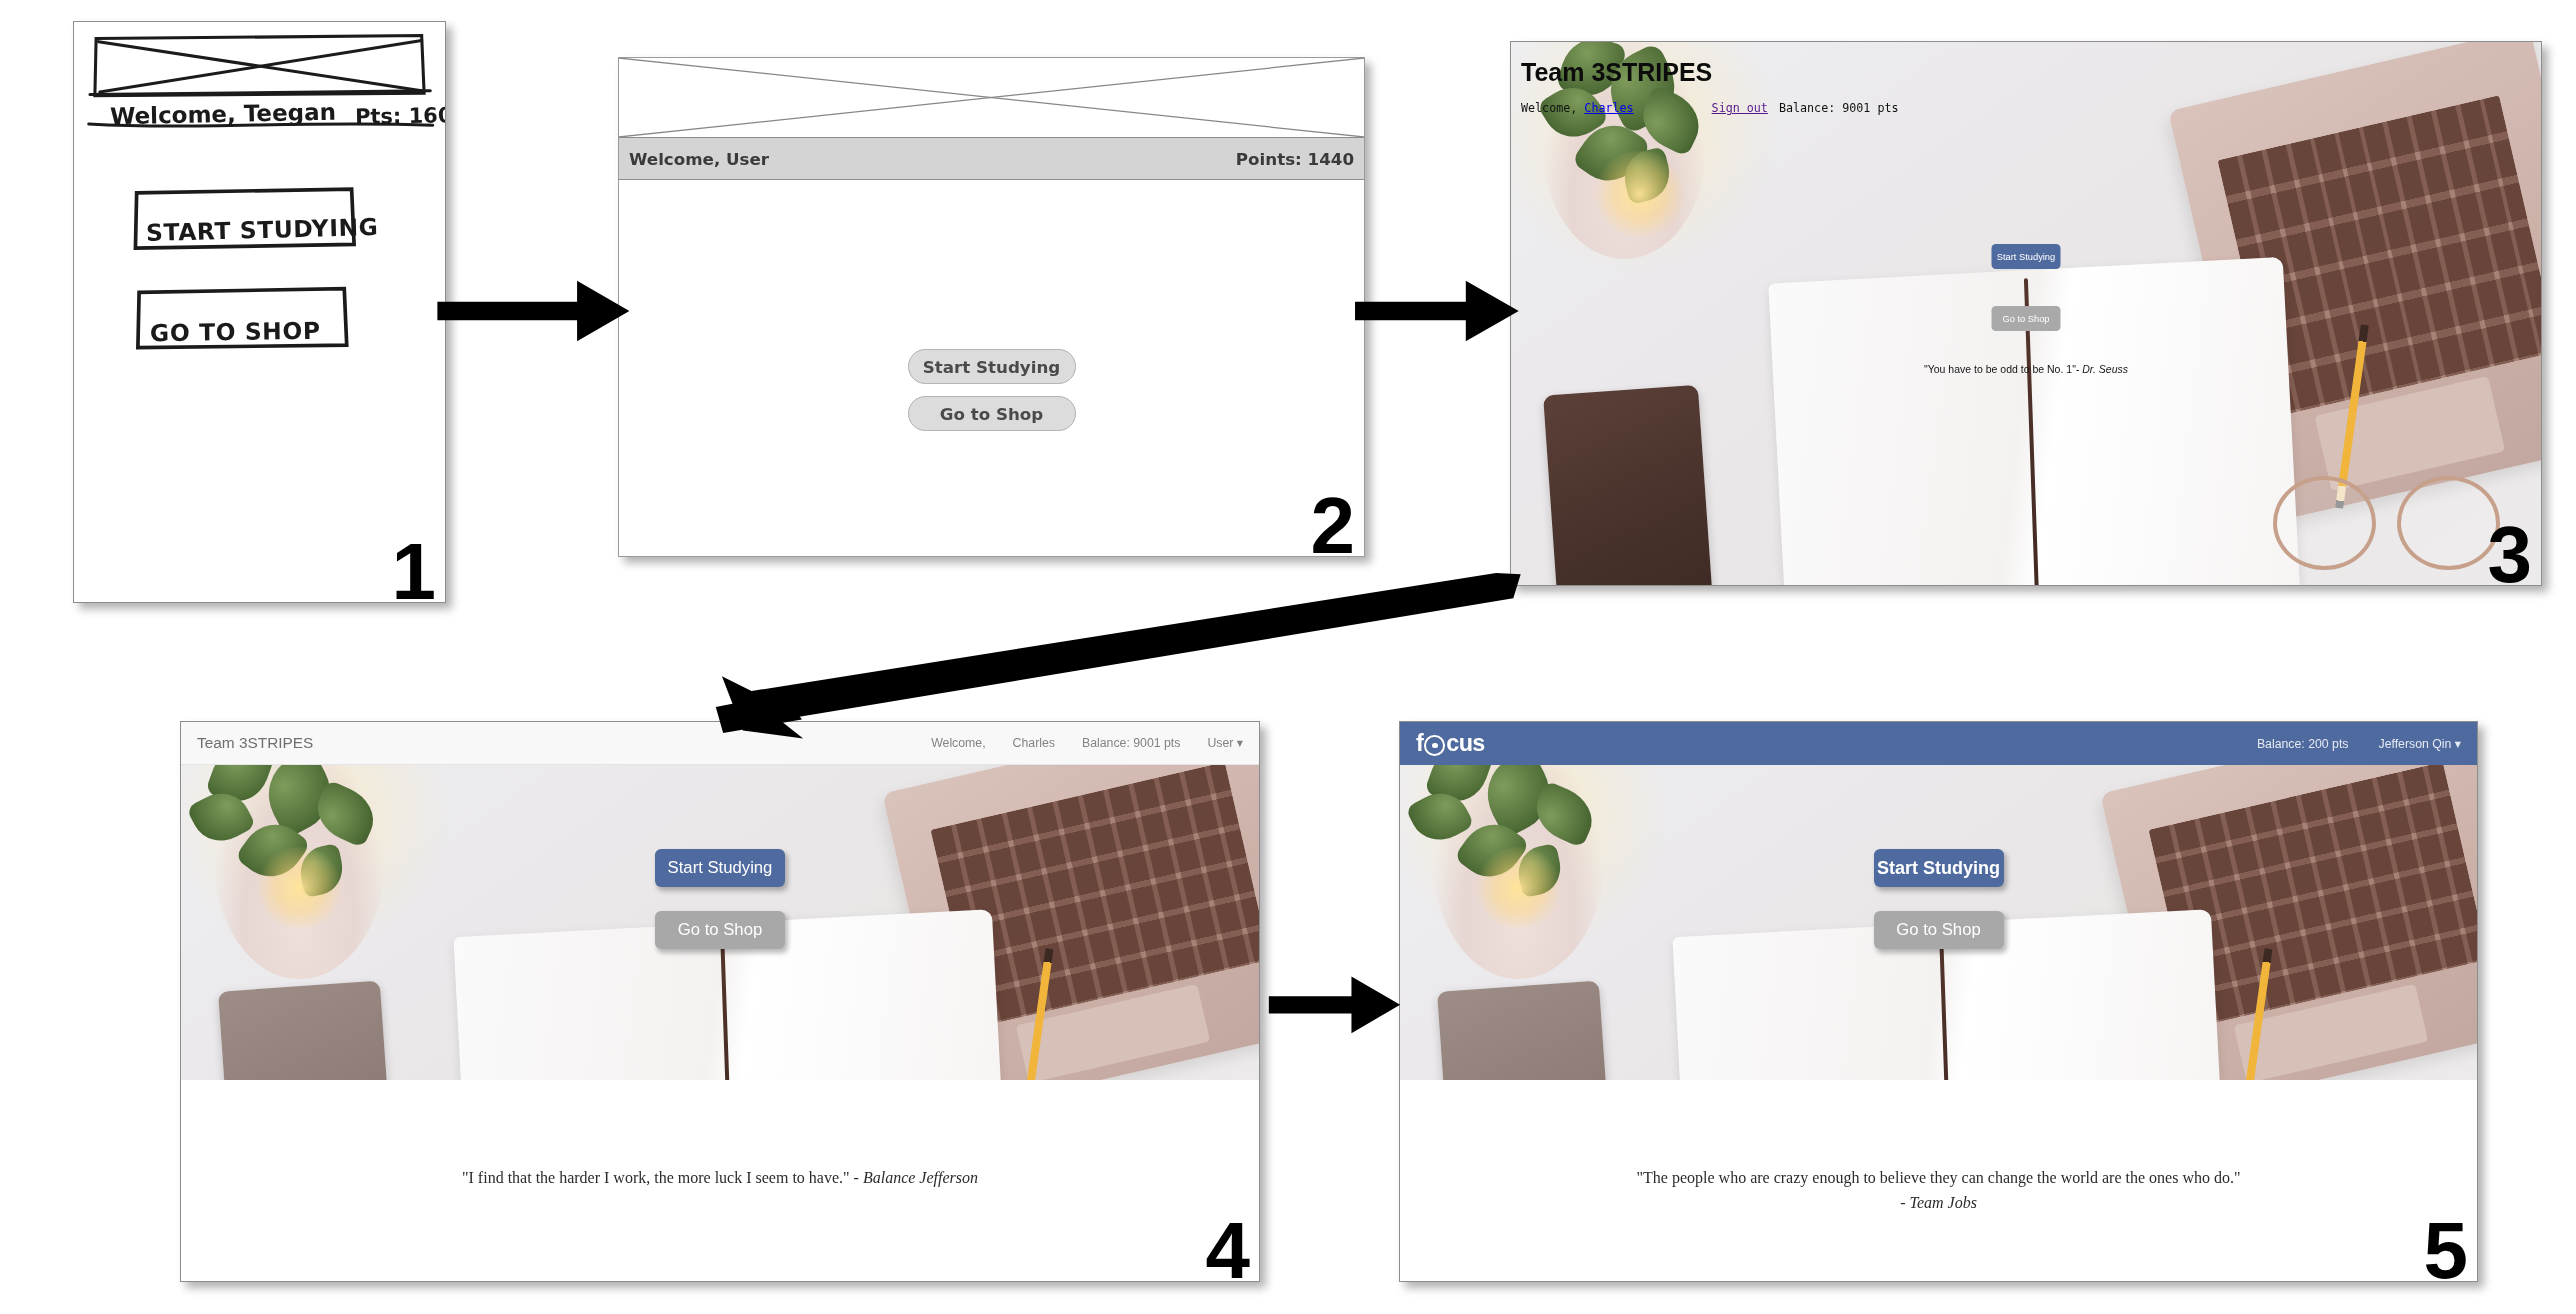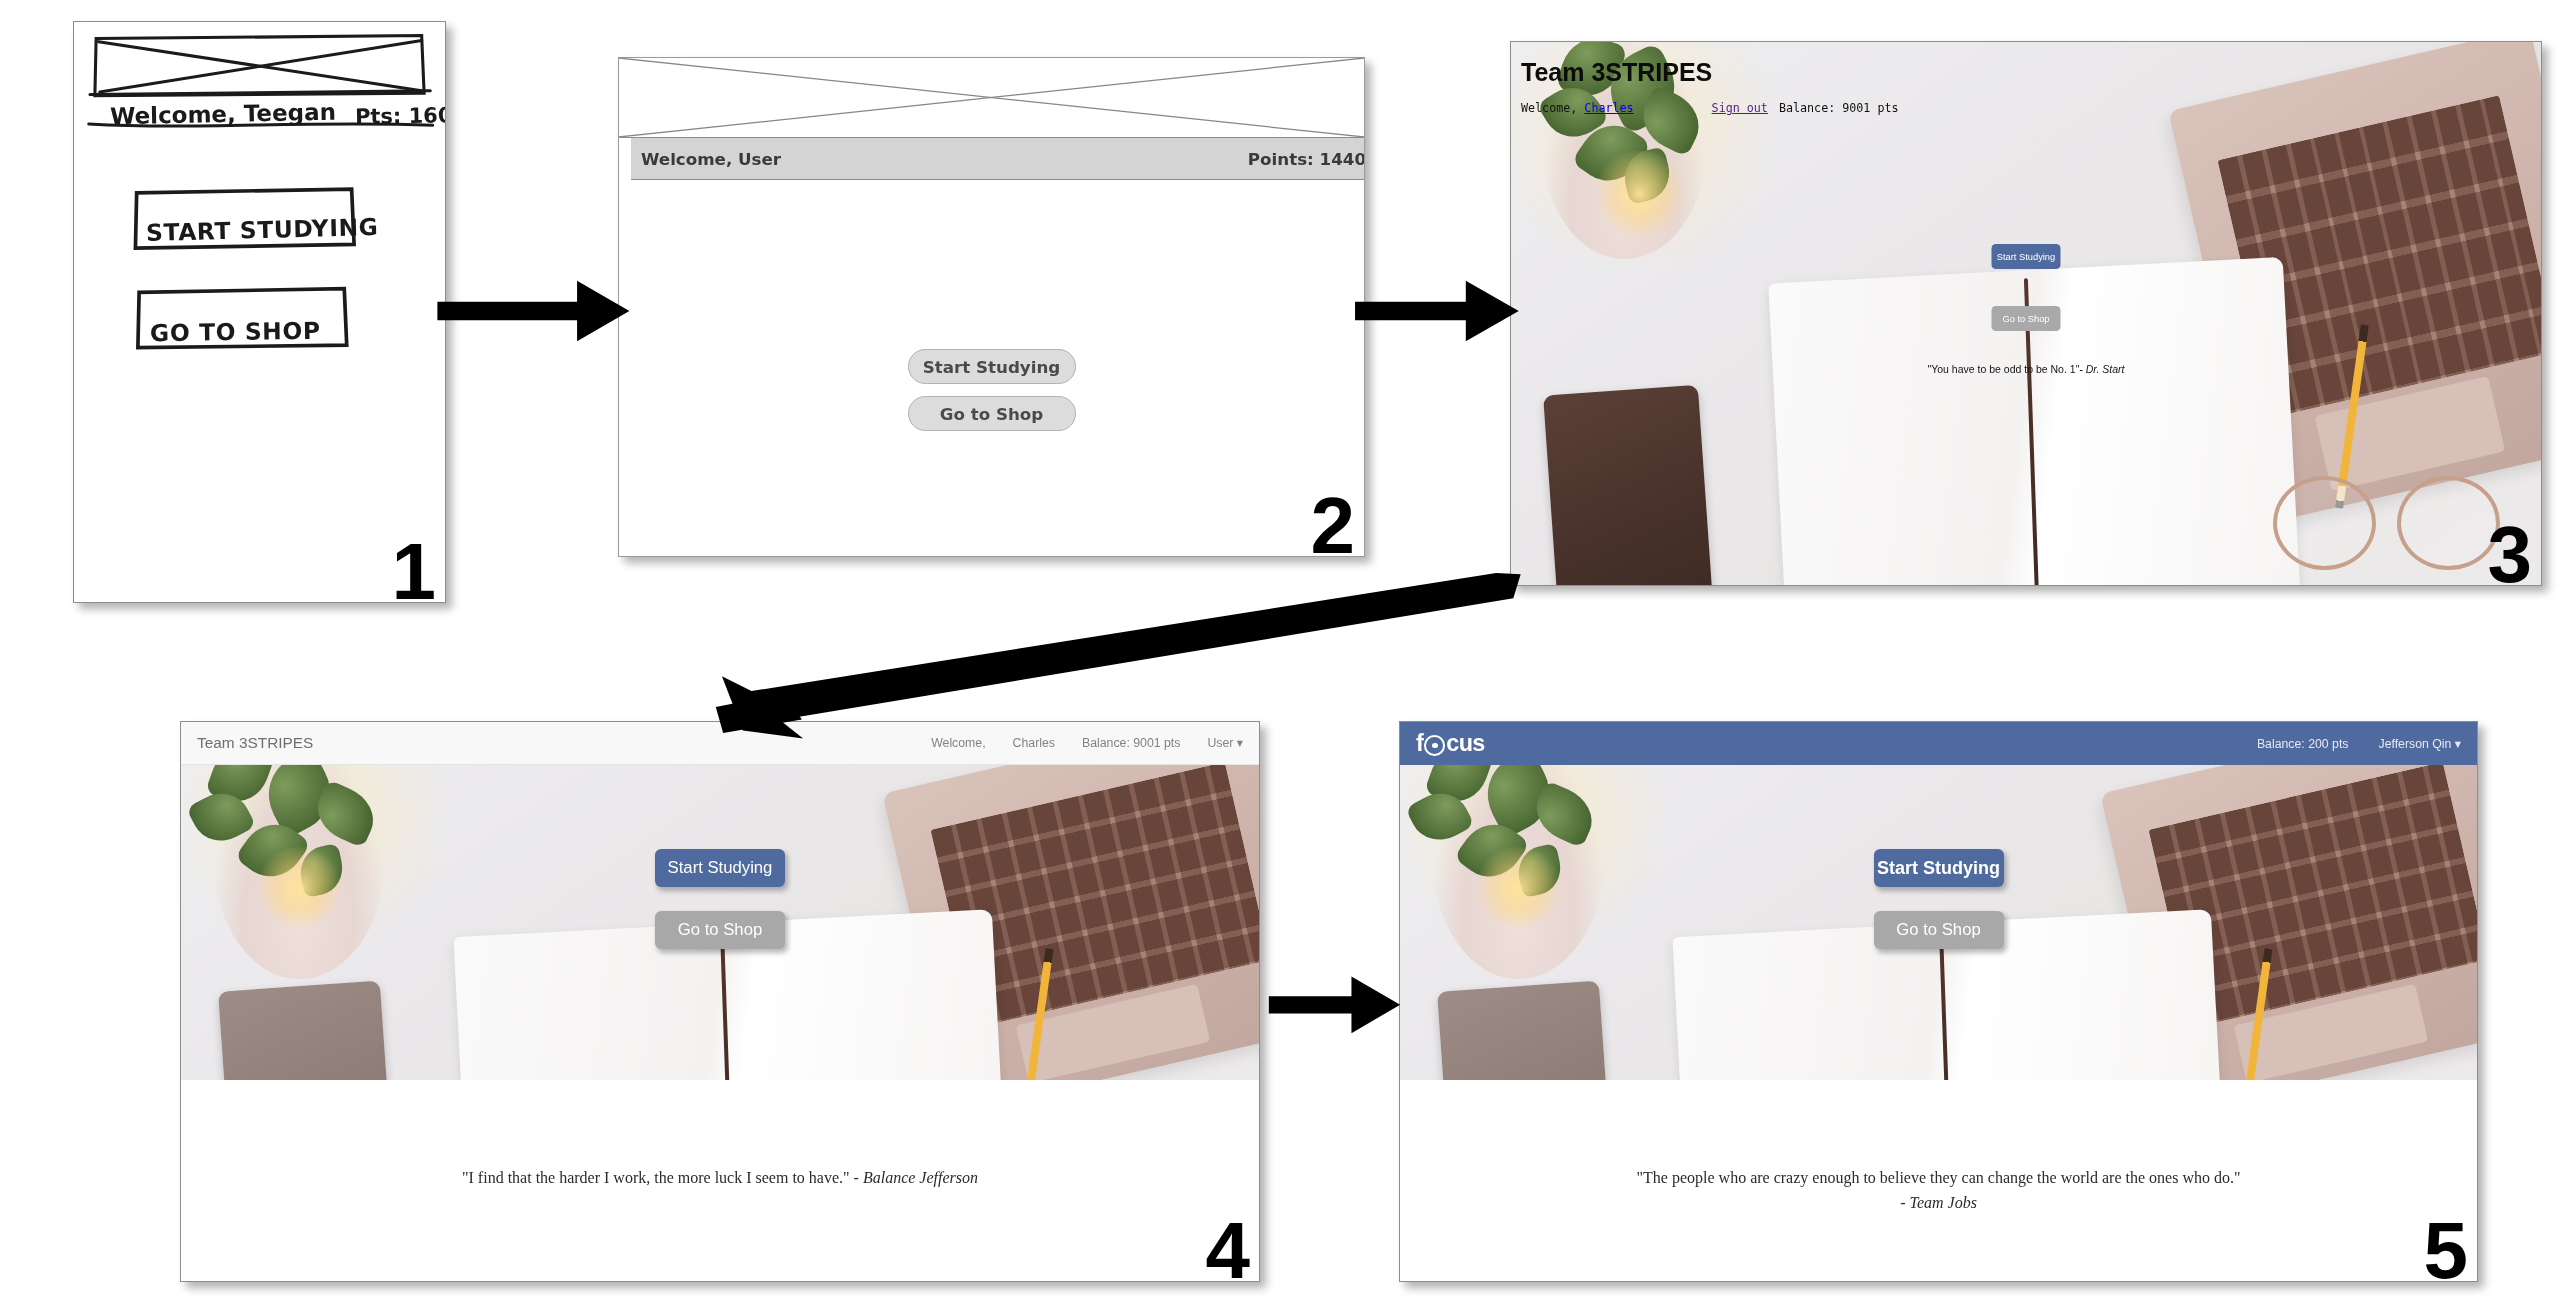--- a/index.html
+++ b/index.html
@@ -54,21 +54,21 @@
   #p1-btn2-label { left: 76px; top: 296px; font-size: 23.4px; letter-spacing: 0.6px; transform: rotate(-0.8deg); }
 
   
   #panel2 { left: 618px; top: 57px; width: 747px; height: 500px; border-width: 1.9px; border-color: #9a9a9a; }
   #p2-hero {
     position: absolute; left: 0; top: 0; width: 100%; height: 80px;
     border-bottom: 1.9px solid #8c8c8c; box-sizing: border-box; background:#fff;
   }
   #p2-hero svg { width: 100%; height: 100%; display:block; }
   #p2-bar {
-    position: absolute; left: 12px; top: 80px; width: 100%; height: 42px;
+    position: absolute; left: 0; top: 80px; width: 100%; height: 42px;
     background: #d4d4d4;
     border-bottom: 1.9px solid #8c8c8c;
     box-sizing: border-box;
     display: flex; align-items: center; justify-content: space-between;
     padding: 0 10px;
   }
   #p2-bar span {
     font-family: "DejaVu Sans", sans-serif;
     font-weight: bold; font-size: 16.7px; color: #3a3a3a;
   }
@@ -336,21 +336,21 @@
         </div>
       <div class="ph-pencil"></div>
       <div class="ph-phone"></div>
       <div class="ph-glasses"></div>
     </div>
     <div id="p3-title">Team 3STRIPES</div>
     <div id="p3-nav"><span>Welcome,</span>
       <a class="lnk-user" href="#">Charles</a><a class="lnk-signout" href="#">Sign out</a><span>Balance: 9001 pts</span></div>
     <div class="p3-btn" id="p3-btn-study">Start Studying</div>
     <div class="p3-btn" id="p3-btn-shop">Go to Shop</div>
-    <div id="p3-quote"><span>"You have to be odd to be No. 1"</span><span class="who">- Dr. Start</span></div>
+    <div id="p3-quote"><span>"You have to be odd to be No. 1"</span><span class="who">- Dr. Seuss</span></div>
     <div class="panel-number">3</div>
   </div>
 
   <div class="panel" id="panel4">
     <div class="nav4">
       <span class="brand">Team 3STRIPES</span>
       <span class="right">
         <span>Welcome,</span>
         <span>Charles</span>
         <span>Balance: 9001 pts</span>

